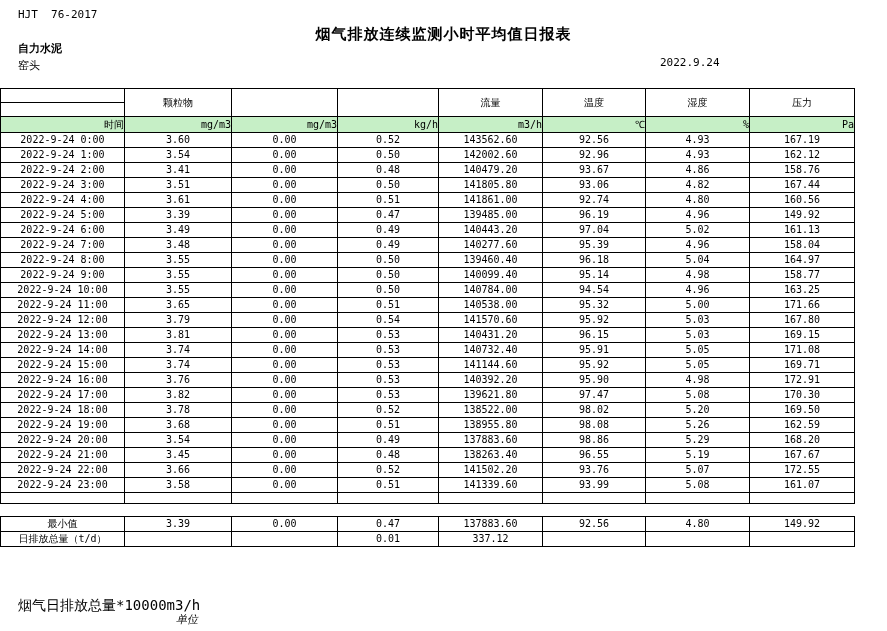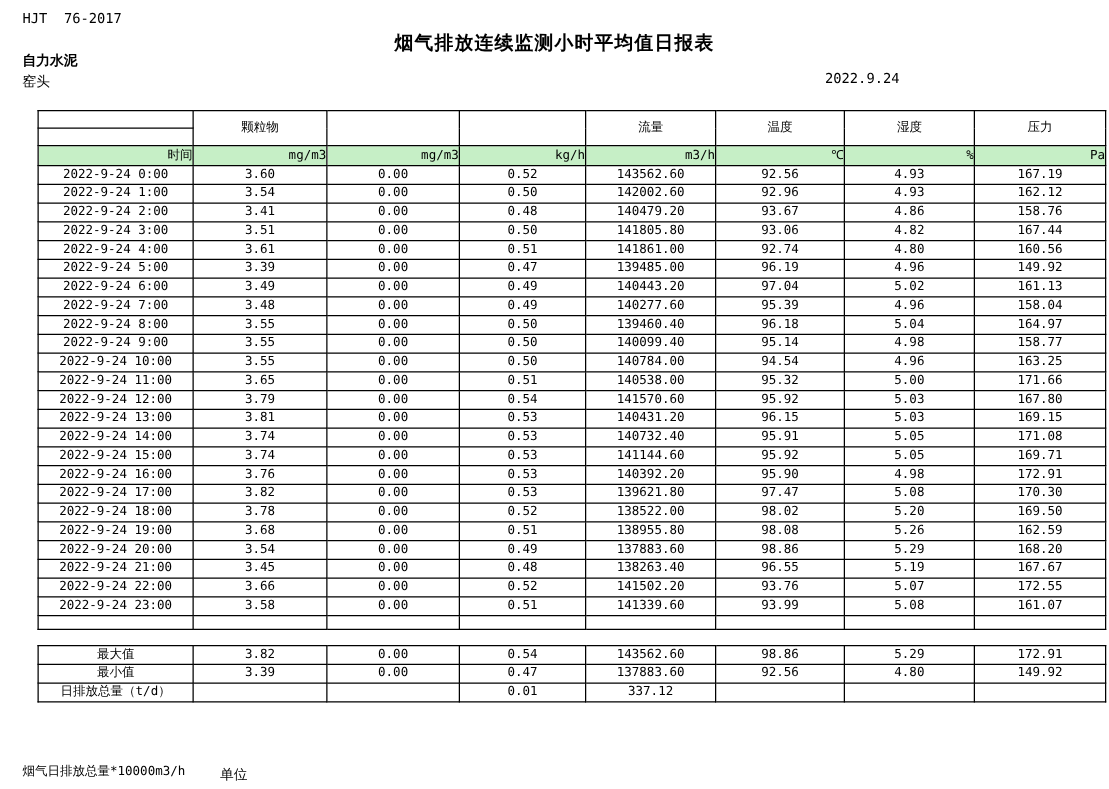--- a/index.html
+++ b/index.html
@@ -5,30 +5,30 @@
   * { margin:0; padding:0; box-sizing:border-box; }
   html,body { width:887px; height:631px; background:#ffffff; overflow:hidden; }
   body { font-family:"DejaVu Sans Mono","Liberation Mono",monospace; color:#000; position:relative; }
 
   .doc-code { position:absolute; left:18px; top:8px; font-size:11px; font-weight:normal; white-space:pre; }
   .title { position:absolute; left:0; top:25px; width:887px; text-align:center; font-size:15px; font-weight:bold; letter-spacing:1px; }
   .company { position:absolute; left:18px; top:41px; font-size:11px; font-weight:bold; }
   .location { position:absolute; left:18px; top:58px; font-size:11px; font-weight:normal; }
   .date { position:absolute; left:660px; top:56px; font-size:11px; }
 
-  table.grid { border-collapse:collapse; table-layout:fixed; position:absolute; left:30px;border-radius:15px; }
+  table.grid { border-collapse:collapse; table-layout:fixed; position:absolute; left:0;border-radius:15px; }
   table.grid td { border:1px solid #000; font-size:10px; text-align:center; height:14px; line-height:14px; padding:0; overflow:hidden; white-space:nowrap; }
   #main-table { top:88px; }
   #summary-table { top:516px; }
   tr.green td { background:var(--green,#c6efc6); height:15px; line-height:15px;text-align:right; }
   tr.short td { height:11px; line-height:11px; }
 
-  .foot-note { position:absolute; left:18px; top:610px; font-size:10px; }
+  .foot-note { position:absolute; left:18px; top:597px; font-size:14px; }
   .report-unit { position:absolute; left:18px; top:612px; font-size:11px;margin-top:40px; }
-  .unit-label { position:absolute; left:176px; top:612px; font-size:11px; }
+  .unit-label { position:absolute; left:176px; top:612px; font-size:11px;font-style:italic; }
 </style>
 </head>
 <body>
 
 <div class="doc-code">HJT  76-2017</div>
 <div class="title">烟气排放连续监测小时平均值日报表</div>
 <div class="company">自力水泥</div>
 <div class="location">窑头</div>
 <div class="date">2022.9.24</div>
 
@@ -328,30 +328,20 @@
       <col style="width: 107px;">
       <col style="width: 106px;">
       <col style="width: 101px;">
       <col style="width: 104px;">
       <col style="width: 103px;">
       <col style="width: 104px;">
       <col style="width: 105px;">
     </colgroup>
   <tbody>
       <tr>
-        <td>最大值</td>
-        <td>3.82</td>
-        <td>0.00</td>
-        <td>0.54</td>
-        <td>143562.60</td>
-        <td>98.86</td>
-        <td>5.29</td>
-        <td>172.91</td>
-      </tr>
-      <tr>
         <td>最小值</td>
         <td>3.39</td>
         <td>0.00</td>
         <td>0.47</td>
         <td>137883.60</td>
         <td>92.56</td>
         <td>4.80</td>
         <td>149.92</td>
       </tr>
       <tr>

